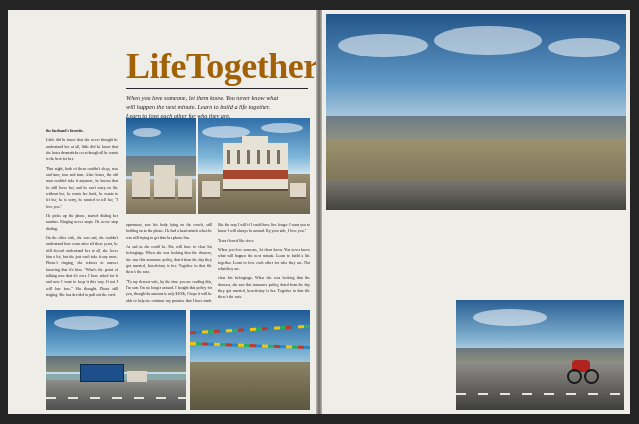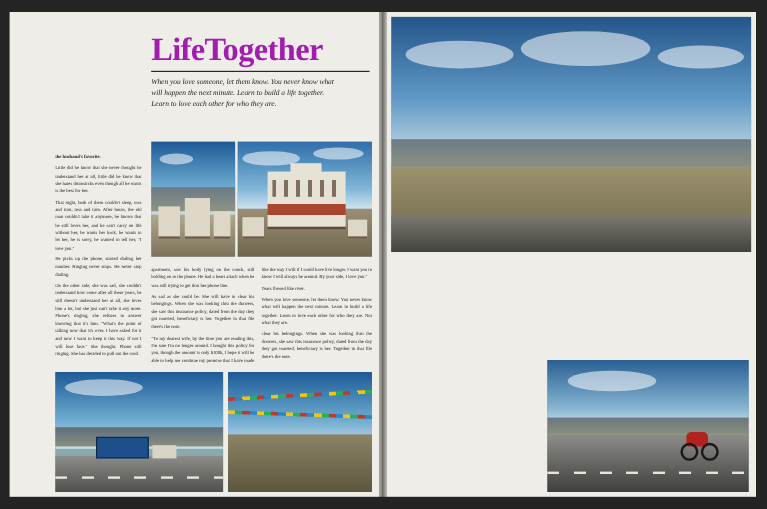--- a/index.html
+++ b/index.html
@@ -27,26 +27,27 @@
     position:absolute;left:316px;top:10px;width:6px;height:404px;
     background:linear-gradient(to right,#b9b6ae,#6d6b66,#b9b6ae);
   }
 
   
   .masthead{
     position:absolute;left:118px;top:18px;width:182px;
   }
   .masthead .title{
     font-family:"Liberation Serif", serif;
-    font-size:27px;
+    font-size:36px;
     font-weight:bold;
     letter-spacing:-0.5px;
-    color:#a21caf;
+    color:#a16207;
     line-height:1;
     white-space:nowrap;
+    margin-top:20px;
   }
   .masthead .rule{
     height:1px;background:#2a2a2a;margin:4px 0 5px 0;
   }
   .masthead .dek{
     font-family:"Liberation Serif", serif;
     font-size:6.2px;
     font-style:italic;
     line-height:1.45;
     color:#222;

